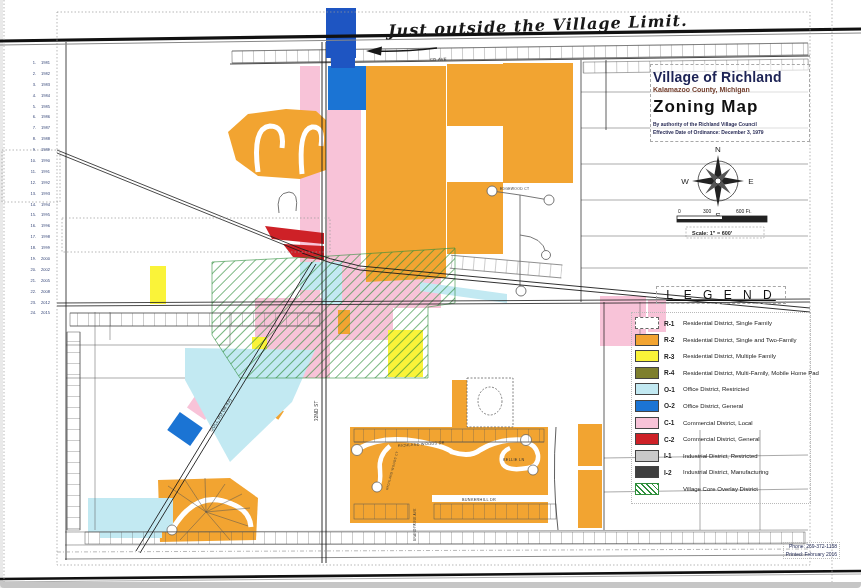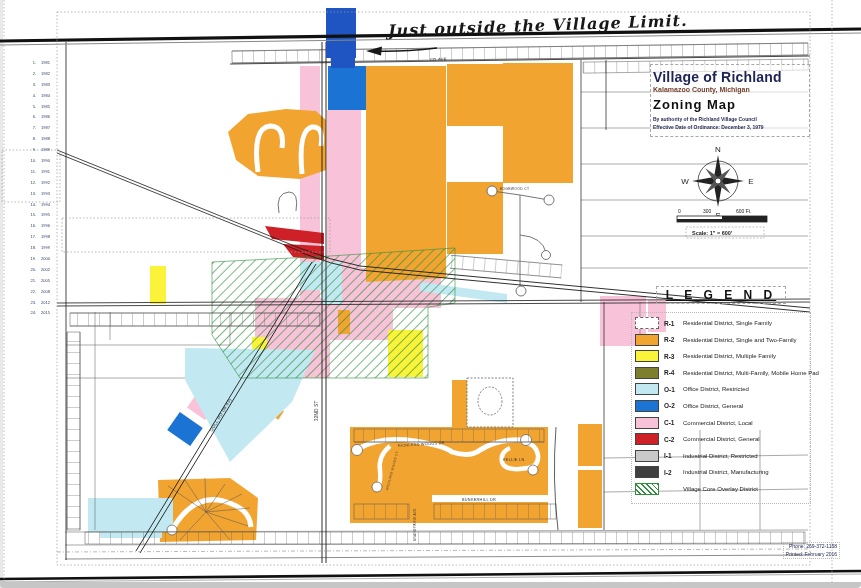--- a/index.html
+++ b/index.html
@@ -12,27 +12,27 @@
   #handwritten-note{position:absolute;left:388px;top:16px;z-index:6;
     font-family:"DejaVu Serif",serif;font-style:italic;font-weight:bold;
     font-size:16px;letter-spacing:1px;color:#181818;transform:rotate(-2deg);
     white-space:nowrap;}
 
   
   #title-block{position:absolute;left:650px;top:64px;width:154px;z-index:4;
     border:1px dashed #a8a8a8;text-align:left;padding:4px 2px 5px;background:rgba(255,255,255,.6);}
   .tb1{font-size:14px;font-weight:bold;color:#1d2355;letter-spacing:.2px;}
   .tb2{font-size:7px;font-weight:bold;color:#74402f;margin-top:1px;}
-  .tb3{font-size:13px;font-weight:bold;color:#101010;margin-top:4px;letter-spacing:1px;}
+  .tb3{font-size:17px;font-weight:bold;color:#101010;margin-top:4px;letter-spacing:1px;}
   .tb4{font-size:5px;font-weight:bold;color:#272a55;margin-top:4px;line-height:1.5;}
 
   
   #legend{position:absolute;left:631px;top:286px;width:180px;z-index:4;}
   #legend-title{width:fit-content;margin:0 auto;padding:1px 9px;border:1px dashed #a8a8a8;
-    font-size:12px;font-weight:bold;letter-spacing:4px;color:#111;text-decoration:underline;}
+    font-size:12px;font-weight:normal;letter-spacing:4px;color:#111;text-decoration:underline;}
   #legend-items{margin-top:8px;border:1px dotted #b9b9b9;padding:4px 3px 3px;}
   .lg-row{display:flex;align-items:center;gap:5px;margin:0 0 4.6px 0;}
   .lg-swatch{width:22px;height:10px;border:1px solid #444;flex:none;background:#fff;}
   .lg-swatch.outline{border:1px dashed #666;background:#fff;}
   .lg-swatch.hatch{background:repeating-linear-gradient(45deg,#fff 0 2.5px,var(--green) 2.5px 3.8px);
     border:1px solid var(--green);}
   .lg-code{font-size:6.5px;font-weight:bold;color:#222;width:14px;flex:none;}
   .lg-label{font-size:6px;color:#222;white-space:nowrap;}
 
   

